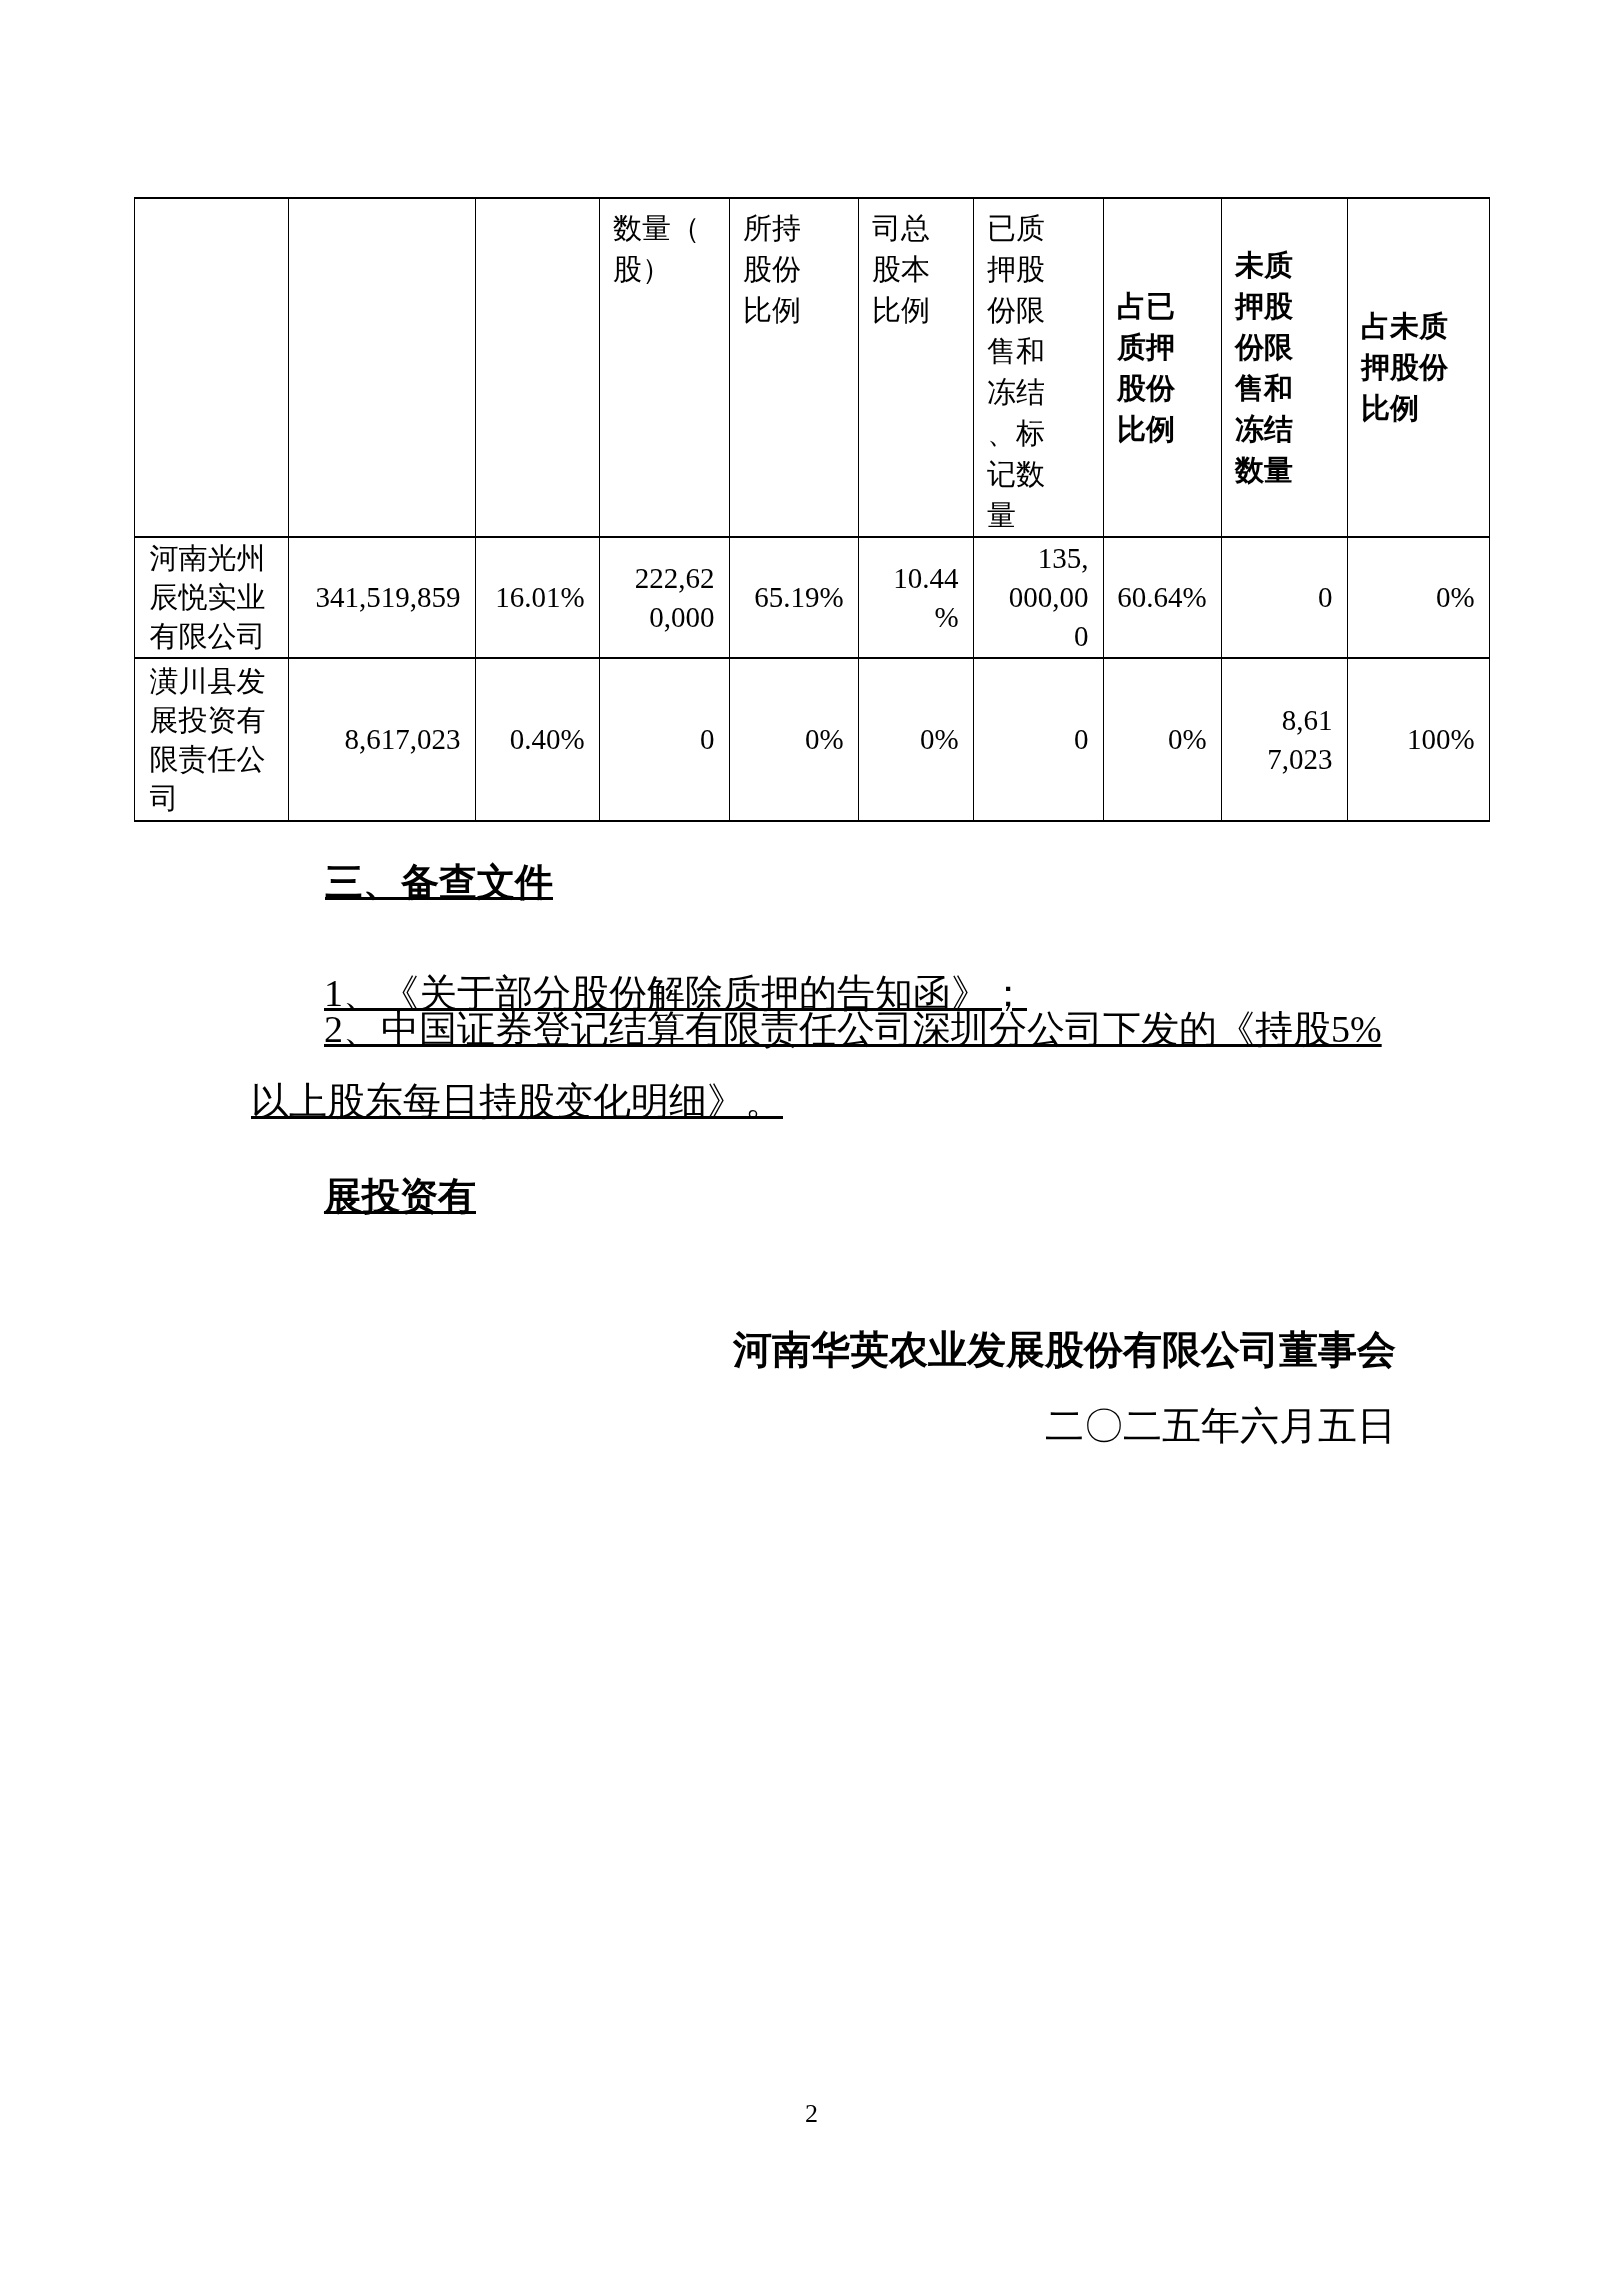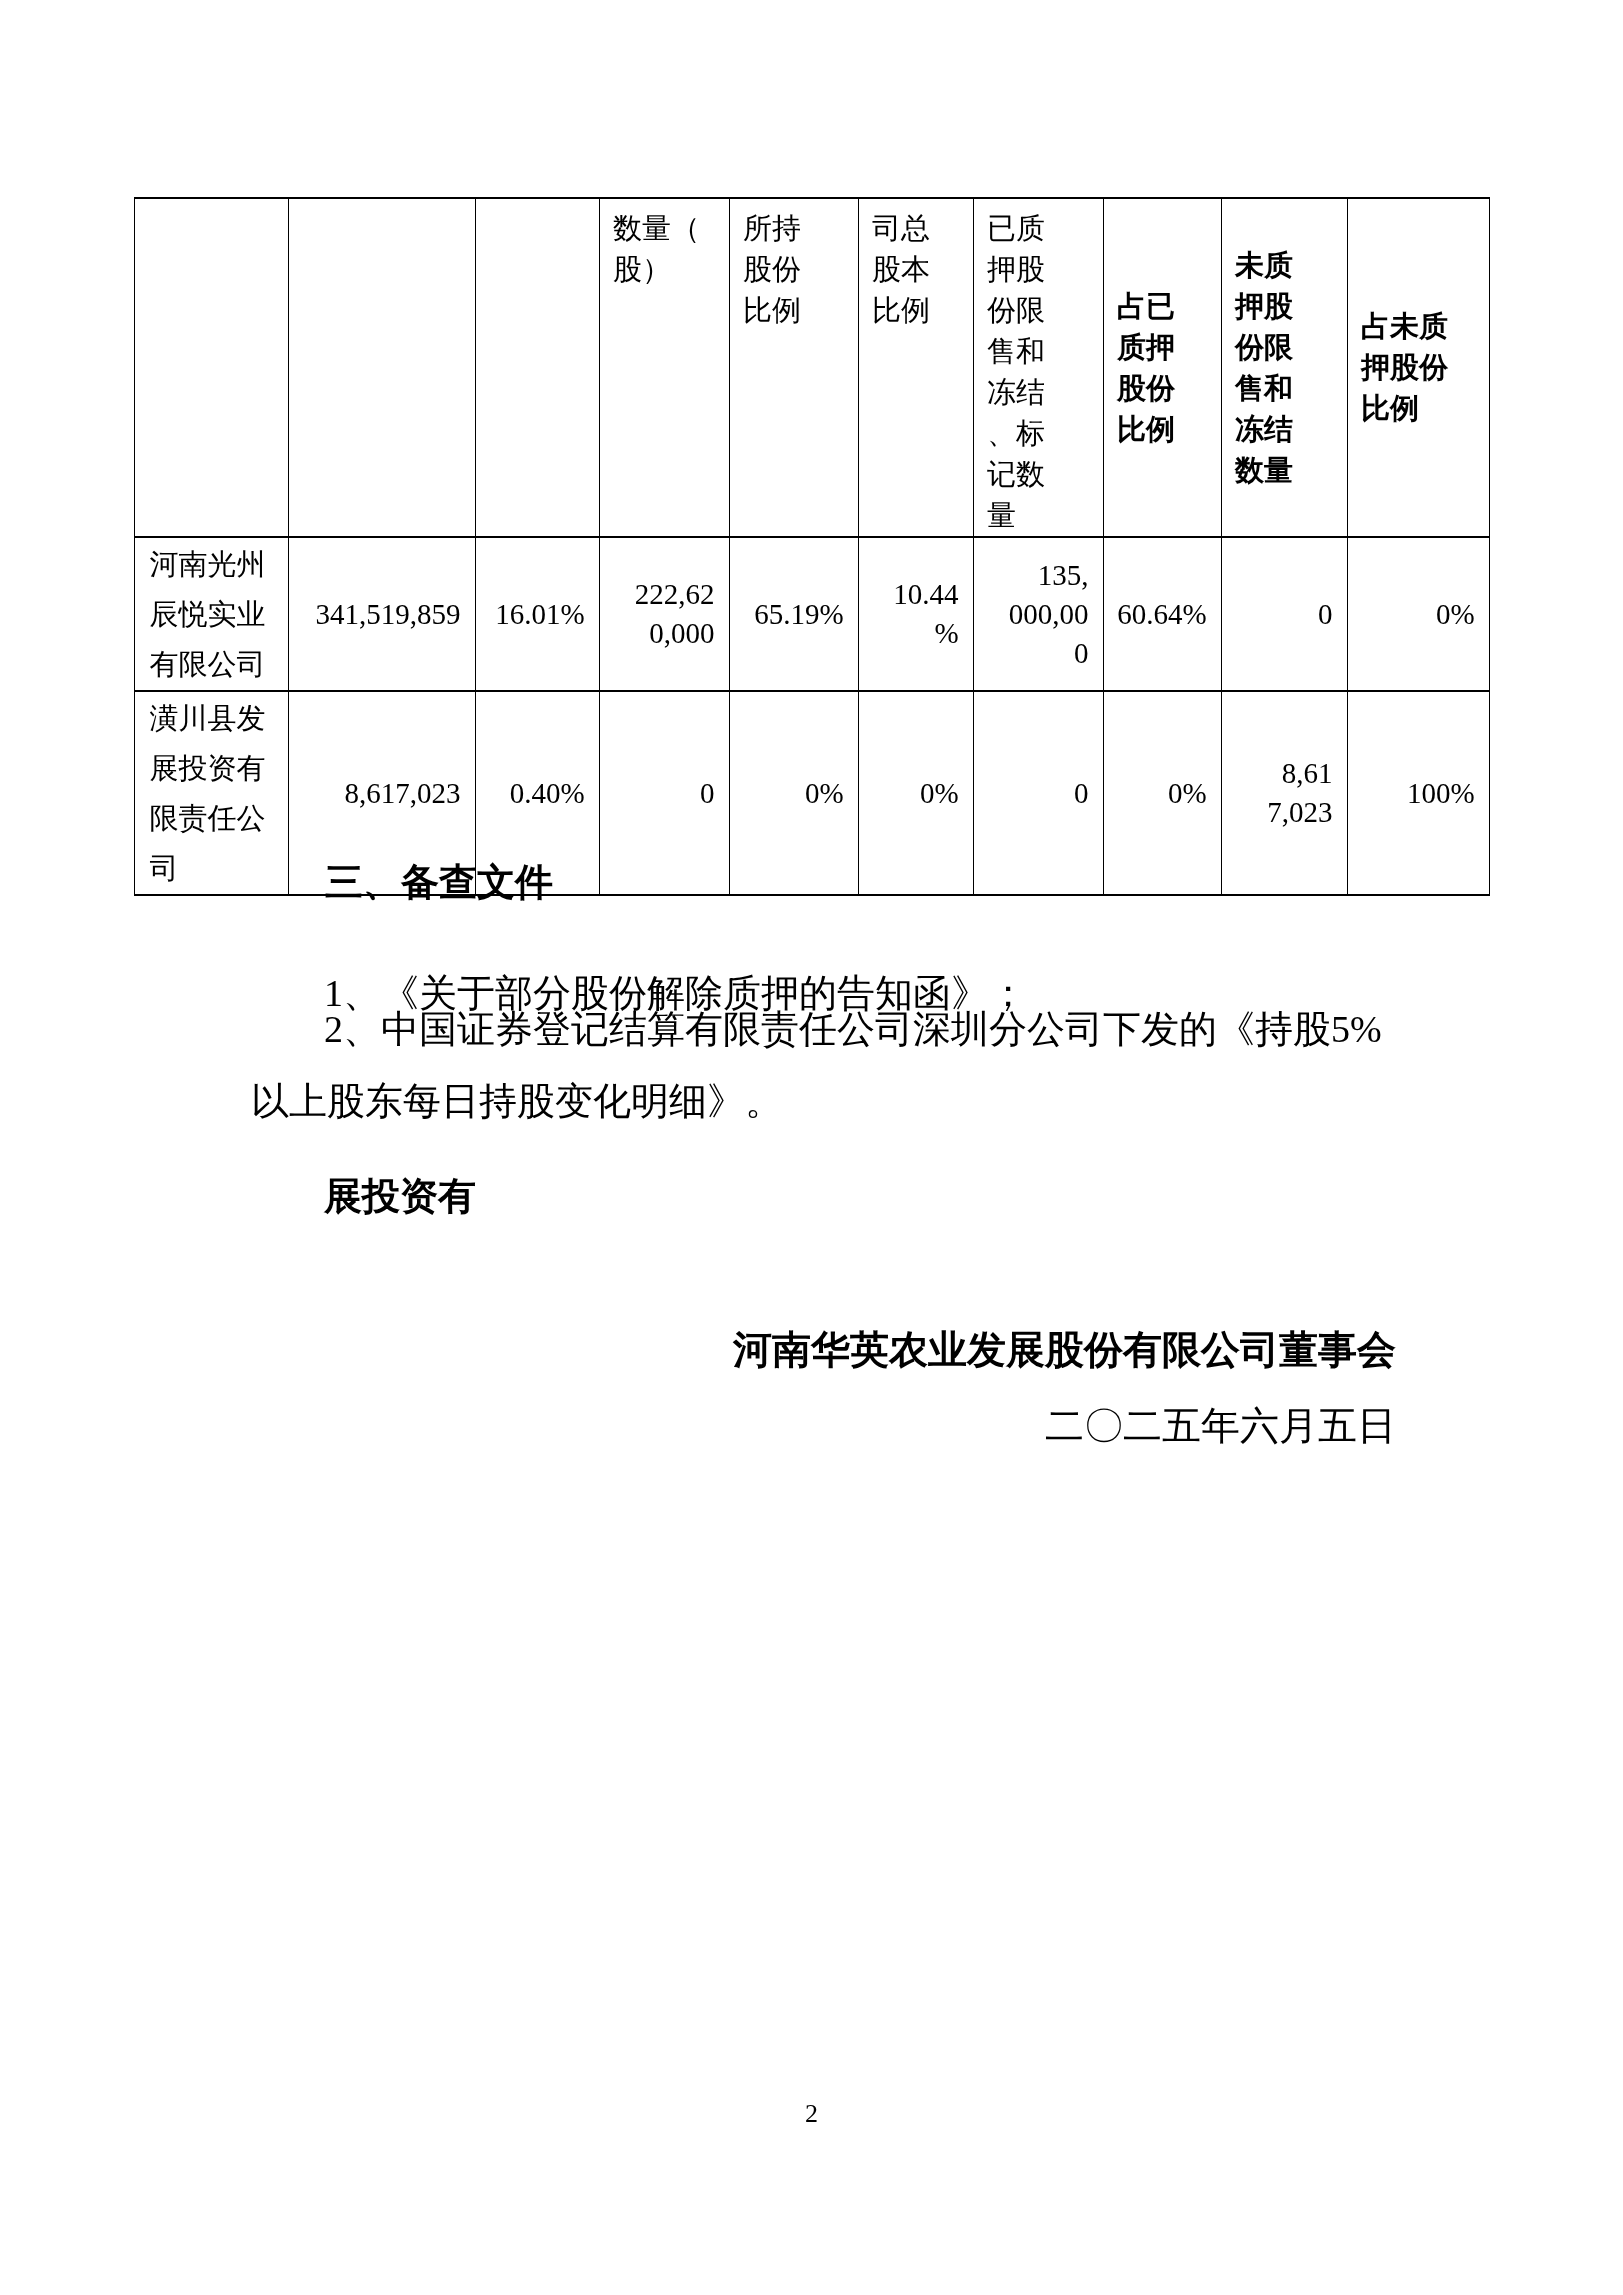--- a/index.html
+++ b/index.html
@@ -43,36 +43,37 @@
     padding: 0 3.9px 0 13px;
   }
   tr.header-row td.vtop { vertical-align: top; padding-top: 9.2px; }
   tr.header-row td.vmid { vertical-align: middle; font-weight: bold; }
   tr.row-1 td { height: 121px; border-bottom: 2px solid #000000; }
   tr.row-2 td { height: 163px; border-bottom: 2.6px solid #000000; }
   td.name-cell {
     vertical-align: middle;
     text-align: left;
     padding-left: 14.4px;
-    line-height: 50px;
+    line-height: 39px;
     margin-left: 27px;
   }
   td.num-cell {
     vertical-align: middle;
     text-align: right;
     padding-right: 14.4px;
     line-height: 39px;
   }
 
   
   .line {
     position: absolute;
     font-size: 38px;
     line-height: 43px;
     white-space: pre;
+    text-decoration: underline;
   }
   .bold { font-weight: bold; }
 
   .heading   { left: 325px; top: 861px; }
   .item1     { left: 324px; top: 936px; margin-top: 36px; }
   .item2-l1  { left: 324px; top: 1008px; }
   .item2-l2  { left: 251px; top: 1080px; }
   .closing   { left: 324px; top: 1175px; }
 
   .sig-block {

